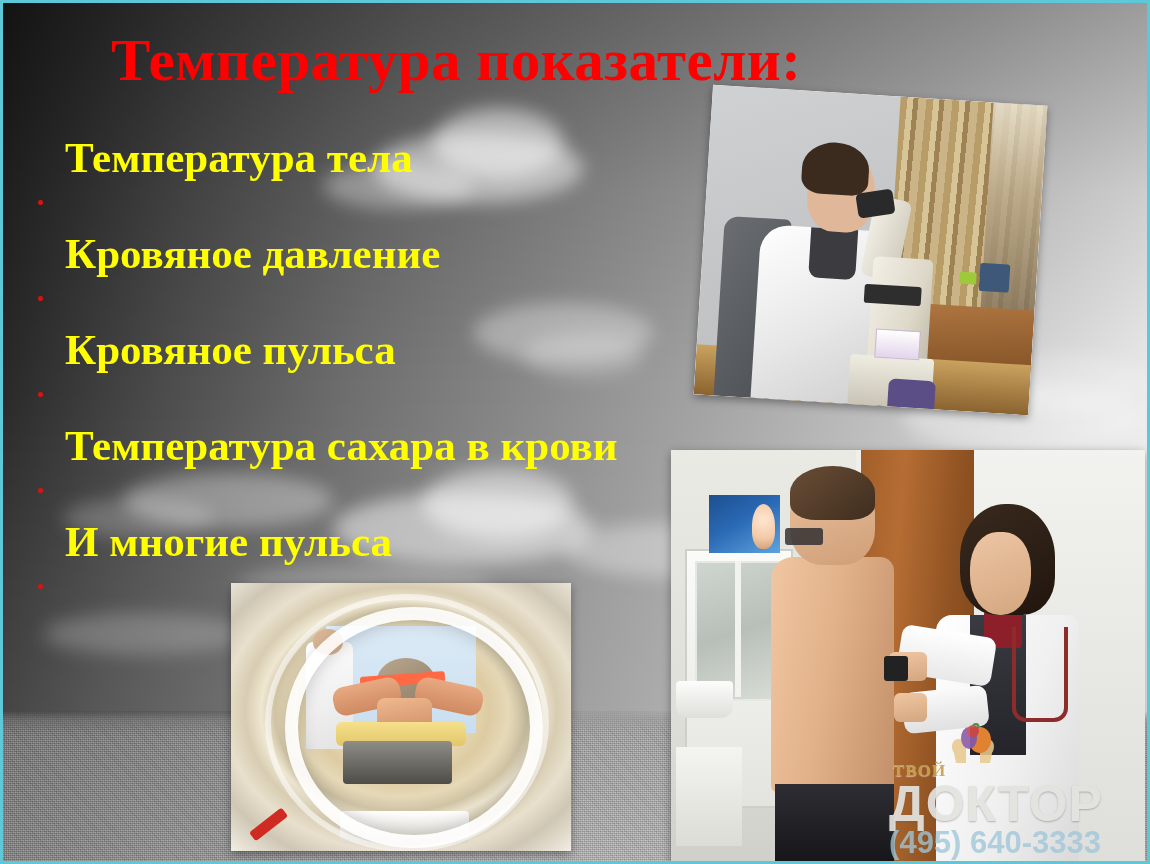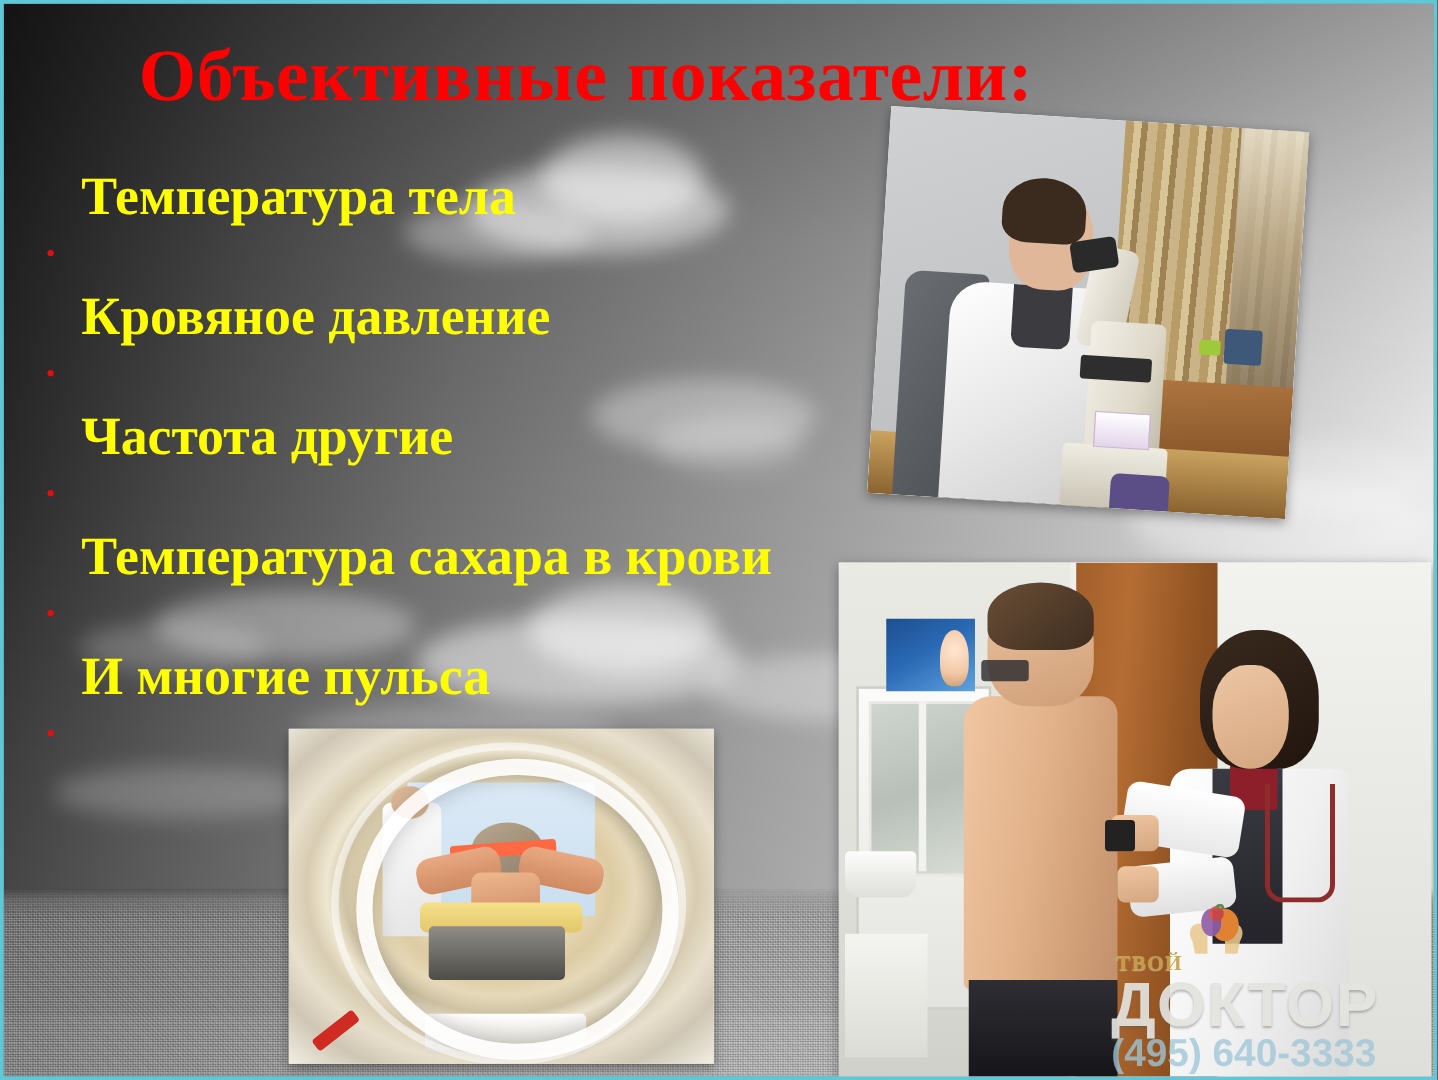--- a/index.html
+++ b/index.html
@@ -524,37 +524,37 @@
     <div class="cloud faint" style="left:230px; top:560px; width:260px; height:50px;"></div>
     <div class="cloud soft" style="left:900px; top:380px; width:240px; height:70px;"></div>
     <div class="cloud faint" style="left:980px; top:350px; width:160px; height:60px;"></div>
     <div class="cloud faint" style="left:40px;  top:610px; width:200px; height:42px;"></div>
   </div>
 
   <div class="ground"></div>
   <div class="ground-shade"></div>
   <div class="ground-noise"></div>
 
-  <div class="title">Объективные показатели:</div>
+  <div class="title">Температура показатели:</div>
 
   <div class="bullets">
 
     <div class="bullet-row">
       <span class="bullet-dot"></span>
       <span class="bullet-text">Температура тела</span>
     </div>
 
     <div class="bullet-row">
       <span class="bullet-dot"></span>
       <span class="bullet-text">Кровяное давление</span>
     </div>
 
     <div class="bullet-row">
       <span class="bullet-dot"></span>
-      <span class="bullet-text">Частота другие</span>
+      <span class="bullet-text">Кровяное пульса</span>
     </div>
 
     <div class="bullet-row">
       <span class="bullet-dot"></span>
       <span class="bullet-text">Температура сахара в крови</span>
     </div>
 
     <div class="bullet-row">
       <span class="bullet-dot"></span>
       <span class="bullet-text">И многие пульса</span>

